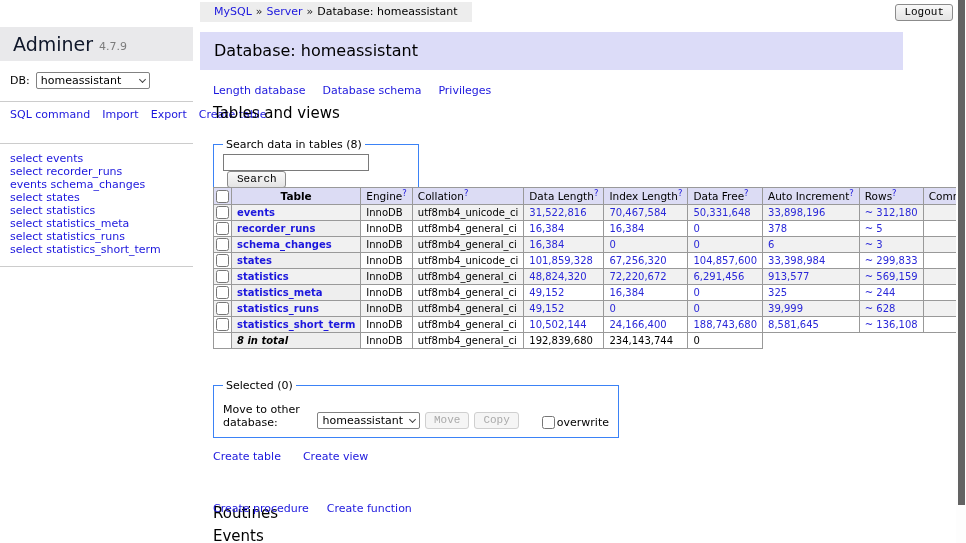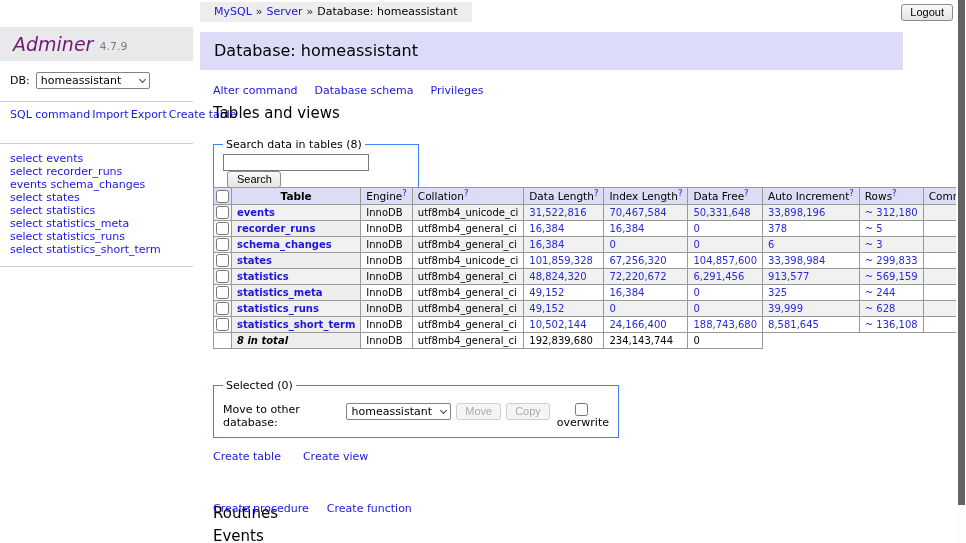--- a/index.html
+++ b/index.html
@@ -20,47 +20,47 @@
     background: #fff; border: 1px solid #828282; border-radius: 2px;
     height: 17px; padding: 0 4px 0 4px; vertical-align: middle; cursor: default;
   }
   .select .chev {
     width: 5px; height: 5px; margin-left: 7px; margin-top: -3px;
     border-right: 1.4px solid #444; border-bottom: 1.4px solid #444;
     transform: rotate(45deg); flex: 0 0 auto;
   }
   
   .btn {
-    display: inline-block; font-family: Liberation Sans, sans-serif; font-size: 11px;
+    display: inline-block; font-family: Liberation Mono, monospace; font-size: 11px;
     padding: 1px 8px 2px; background: linear-gradient(#f9f9f9, #e4e4e4);
     border: 1px solid #8b8b8b; border-radius: 3px; color: #000; cursor: pointer;
     vertical-align: middle;
   }
   .btn.disabled { color: #aaa; border-color: #cfcfcf; background: #f5f5f5; cursor: default; }
 
   input[type="checkbox"] { width: 13px; height: 13px; margin: 0; vertical-align: middle; }
   input[type="text"] {
     border: 1px solid #7a7a7a; border-radius: 0; height: 17px; padding: 0 3px;
     font-family: inherit; font-size: 11px;
   }
 
   
   .lang-row { position: absolute; left: 10px; top: 5px; margin-top: 35px; }
   .lang-row .select { width: 92px; margin-left: 7px; }
   .h1bar {
     position: absolute; left: 0; top: 27px; width: 193px; height: 34px;
     background: #e9e9eb; display: flex; align-items: center; padding-left: 13px;
   }
-  .h1bar .appname { font-style: italic; font-size: 19px; color: #701a75; }
+  .h1bar .appname { font-size: 19px; color: #0f172a; }
   .h1bar .appver { font-size: 11px; color: #7c7c7c; margin-left: 6px; margin-top: 5px; }
   .dbrow { position: absolute; left: 10px; top: 72px; }
   .dbrow .select { width: 114px; margin-left: 6px; }
   .sep { position: absolute; left: 0; width: 193px; border-top: 1px solid #ccc; height: 0; }
   .cmd-links { position: absolute; left: 10px; top: 108px; width: 165px; line-height: 14px; }
-  .cmd-links a { margin-right: 2px; white-space: nowrap; }
+  .cmd-links a { margin-right: 12px; white-space: nowrap; }
   .tsel-links { position: absolute; left: 10px; top: 152px; }
   .tsel-links a { display: block; line-height: 13px; }
 
   
   .breadcrumb {
     position: absolute; left: 200px; top: 2px; height: 20px; line-height: 20px;
     background: #ededed; padding: 0 14px; white-space: nowrap;
   }
   .breadcrumb .sepg { color: #222; margin: 0 4px; }
   .logout-btn { position: absolute; top: 4px; right: 13px; }
@@ -100,24 +100,24 @@
   table.tables tr.odd th, table.tables tr.odd td { background: #f1f1f1; }
   table.tables .cb-cell { text-align: center; padding: 1px 2px; }
   table.tables .num { text-align: left; }
   table.tables a.tname { font-weight: bold; }
   table.tables a.numlink { color: #2a28d8; }
   table.tables tr.total th { font-weight: bold; font-style: italic; }
   table.tables tr.total td.num { color: #000; }
 
   .selected-fs { position: absolute; left: 213px; top: 379px; width: 406px; }
   .selected-fs .ops .btn { margin-right: 4px; }
-  .selected-fs .moverow { margin-top: 8px; display: flex; align-items: flex-start; }
+  .selected-fs .moverow { margin-top: 8px; display: flex; align-items: flex-end; }
   .selected-fs .moverow .select { width: 118px; margin: 0 5px; }
   .selected-fs .moverow .btn { margin-right: 5px; }
-  .selected-fs .moverow label { display: inline-flex; align-items: center; margin-left: 0; flex-direction: column; }
+  .selected-fs .moverow label { display: inline-flex; align-items: center; margin-left: 18px; }
   .selected-fs .moverow label span { margin-left: 2px; }
 
   .create-links { position: absolute; left: 213px; top: 450px; }
   .create-links a { margin-right: 22px; }
   .routine-links { position: absolute; left: 213px; top: 502px; }
   .routine-links a { margin-right: 18px; }
 
   
   .scroll-track { position: absolute; right: 0; top: 0; width: 10px; height: 543px; background: #fdfdfd; }
   .scroll-thumb { position: absolute; right: 1px; top: 0; width: 7px; height: 505px; background: #636363; }
@@ -157,21 +157,21 @@
     <a href="#">select statistics_runs</a>
     <a href="#">select statistics_short_term</a>
   </div>
 <div class="sep" style="top:266px"></div>
 
 <div class="breadcrumb"><a href="#">MySQL</a><span class="sepg">»</span><a href="#">Server</a><span class="sepg">»</span><span>Database: homeassistant</span></div>
 <button class="btn logout-btn">Logout</button>
 
 <h2 class="page-h2">Database: homeassistant</h2>
 
-<div class="db-links"><a href="#">Alter command</a><a href="#">Database schema</a><a href="#">Privileges</a></div>
+<div class="db-links"><a href="#">Length database</a><a href="#">Database schema</a><a href="#">Privileges</a></div>
 
 <h3 class="h3 h3-tables">Tables and views</h3>
 
 <fieldset class="search-fs">
   <legend>Search data in tables (8)</legend>
   <input type="text" value="" style="">
   <button class="btn">Search</button>
 </fieldset>
 
 <table class="tables">

